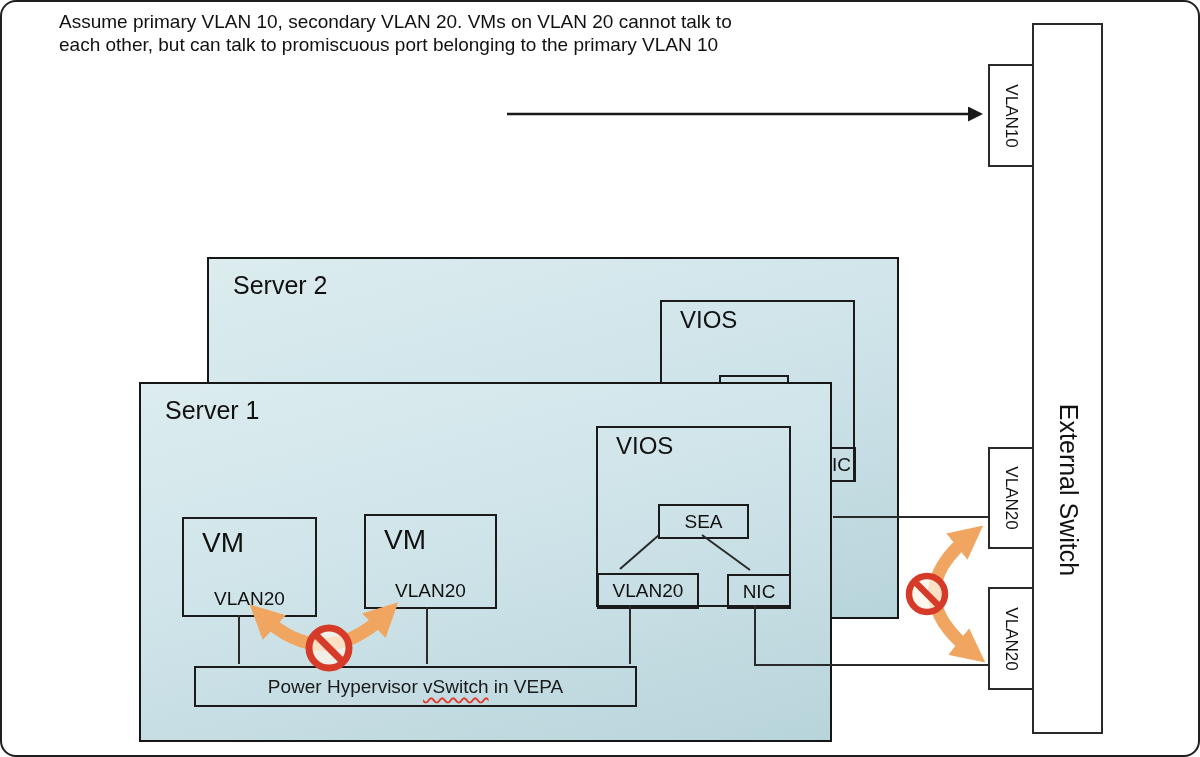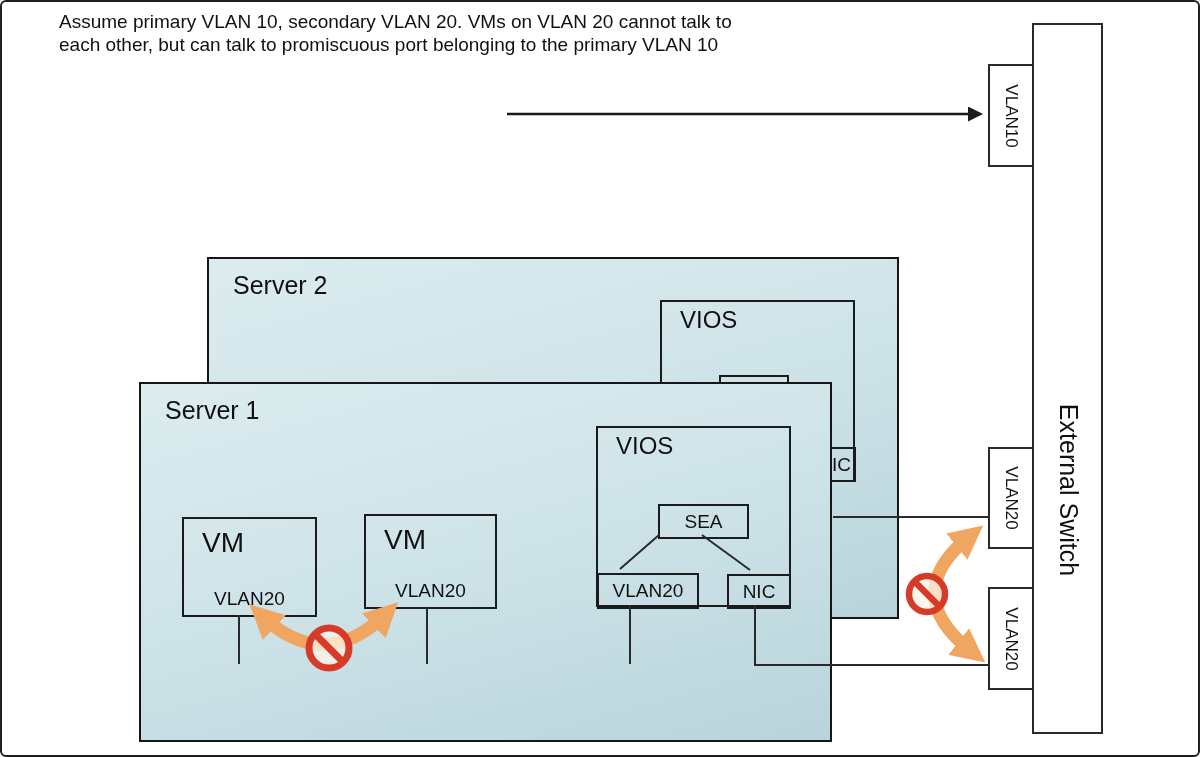--- a/index.html
+++ b/index.html
@@ -1,21 +1,21 @@
 <!DOCTYPE html>
 <html><head>
 <meta charset="utf-8">
 <style>
   * { margin:0; padding:0; box-sizing:border-box; }
   html,body { background:#ffffff; }
   body { font-family:"Liberation Sans", sans-serif; color:#1a1a1a; }
 
   .frame {
     position:relative; width:1200px; height:757px;
-    background:#ffffff; border:2px solid #1f1f1f; border-radius:6px;
+    background:#ffffff; border:2px solid #1f1f1f; border-radius:16px;
     overflow:hidden;
   }
 
   .heading { position:absolute; left:57px; top:8px; font-size:19px; line-height:23px; color:#111; }
 
   .prom-label {
     position:absolute; left:530px; top:81px; width:400px;
     text-align:center; font-size:19px; color:#111; white-space:nowrap;
   }
 
@@ -106,20 +106,25 @@
 
       <div class="box" style="left:-1px; top:145px; width:102px; height:36px;">
         <div class="center-label">VLAN20</div>
       </div>
 
       <div class="box" style="left:129px; top:146px; width:64px; height:35px;">
         <div class="center-label">NIC</div>
       </div>
     </div>
 
+    <div class="box vswitch-box" style="left:53px; top:282px; width:443px; height:41px;">
+      <div class="vswitch-label">
+        <span>Power Hypervisor </span>&nbsp;<span class="squiggle">vSwitch</span>&nbsp;<span> in VEPA</span>
+      </div>
+    </div>
   </div>
 
   <div class="box white-box" style="left:986px; top:62px; width:46px; height:103px;">
     <span class="vtext port-text">VLAN10</span>
   </div>
   <div class="box white-box" style="left:986px; top:445px; width:46px; height:102px;">
     <span class="vtext port-text">VLAN20</span>
   </div>
   <div class="box white-box" style="left:986px; top:585px; width:46px; height:103px;">
     <span class="vtext port-text">VLAN20</span>

